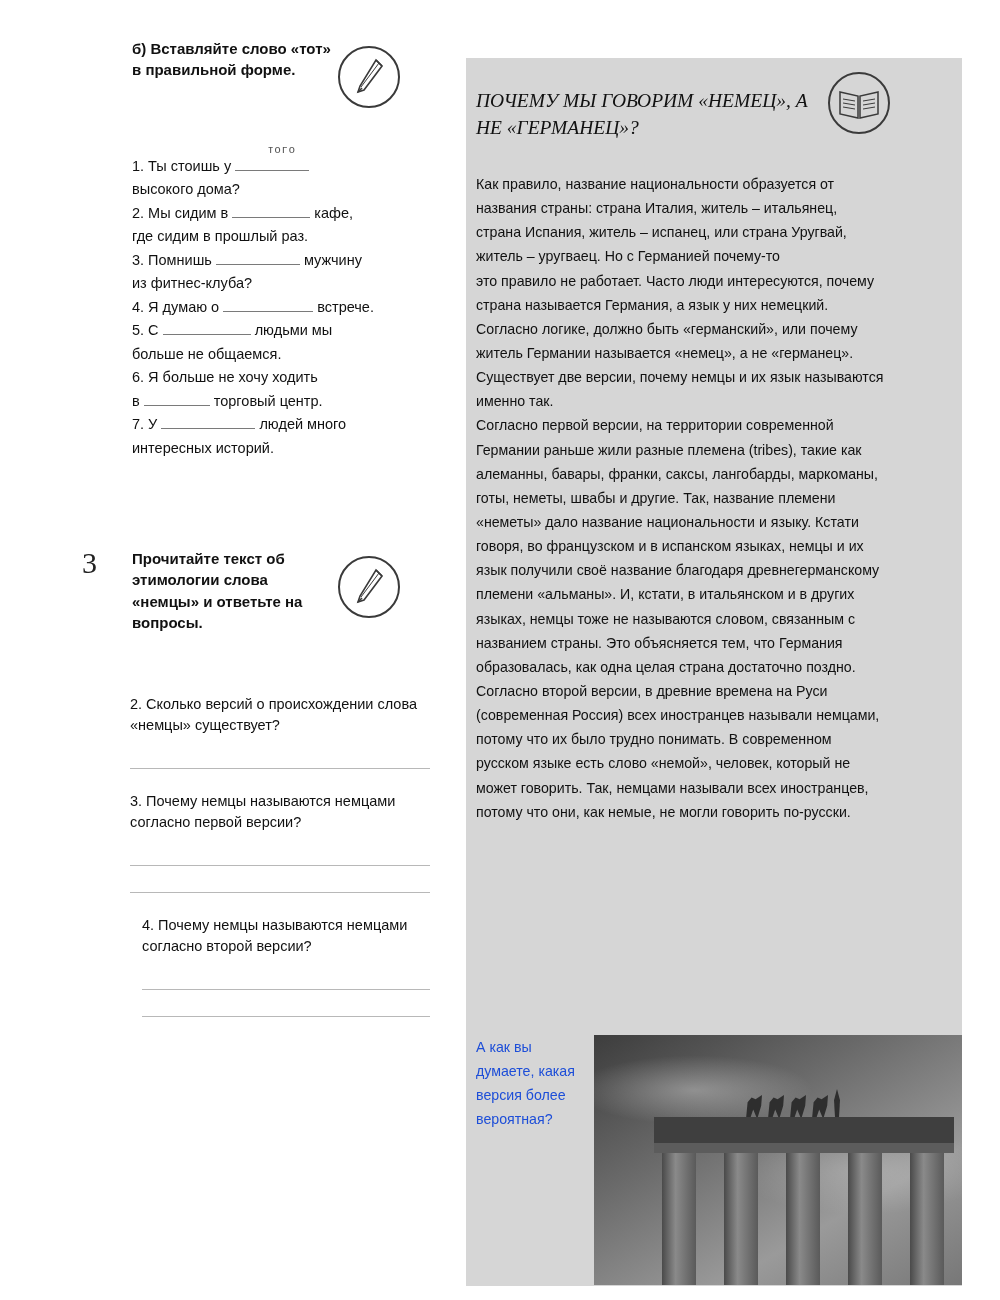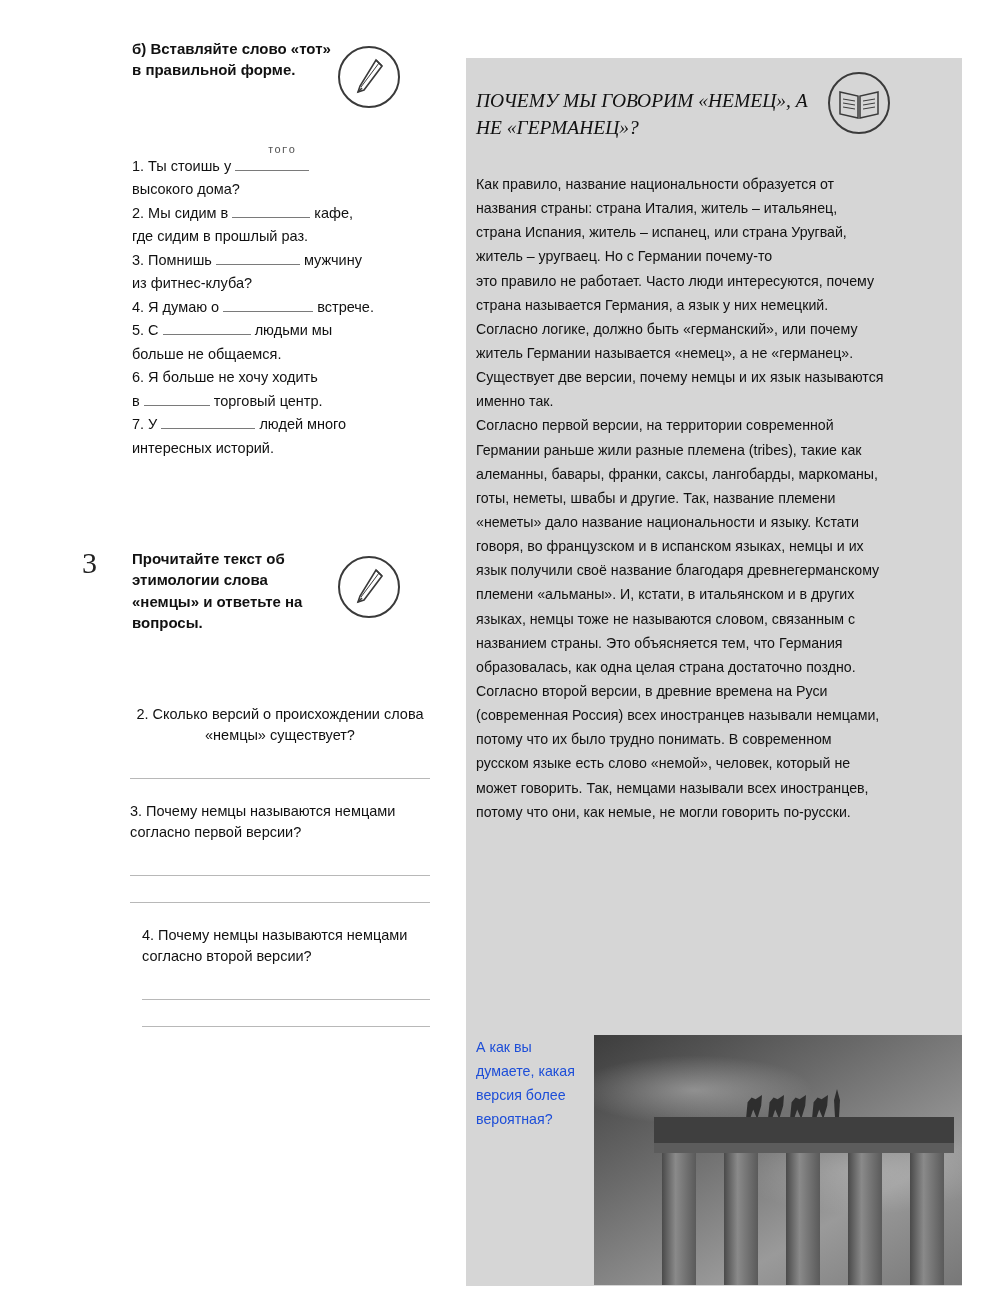--- a/index.html
+++ b/index.html
@@ -299,21 +299,21 @@
   <div class="pen-circle" style="left:338px; top:556px;">
     <svg width="58" height="58" viewBox="0 0 58 58">
       <path d="M36 12 L42 18 L24 42 L18 44 L20 38 Z" fill="none" stroke="#3a3a3a" stroke-width="1.6"></path>
       <path d="M36 12 L42 18" stroke="#3a3a3a" stroke-width="1.6"></path>
       <path d="M21 39 L39 15" stroke="#3a3a3a" stroke-width="1"></path>
       <path d="M18 44 L22 40" stroke="#3a3a3a" stroke-width="1.6"></path>
     </svg>
   </div>
 
   <div class="q-list">
-    <div class="q-item" style="margin-top:32px;text-align:center;">
+    <div class="q-item" style="margin-top:22px;">
       <p class="q-text">2. Сколько версий о происхождении слова «немцы» существует?</p>
       <div class="ans-line"></div>
     </div>
     <div class="q-item" style="margin-top:22px;">
       <p class="q-text">3. Почему немцы называются немцами согласно первой версии?</p>
       <div class="ans-line"></div>
       <div class="ans-line"></div>
     </div>
     <div class="q-item" style="margin-top:22px;margin-left:12px;">
       <p class="q-text">4. Почему немцы называются немцами согласно второй версии?</p>
@@ -330,21 +330,21 @@
     <path d="M10 18 L28 22 L28 44 L10 40 Z" fill="none" stroke="#3a3a3a" stroke-width="1.5"></path>
     <path d="M48 18 L30 22 L30 44 L48 40 Z" fill="none" stroke="#3a3a3a" stroke-width="1.5"></path>
     <path d="M13 25 L25 27 M13 29 L25 31 M13 33 L25 35" stroke="#3a3a3a" stroke-width="1"></path>
     <path d="M45 25 L33 27 M45 29 L33 31 M45 33 L33 35" stroke="#3a3a3a" stroke-width="1"></path>
   </svg>
 </div>
 
 <div class="article-title">ПОЧЕМУ МЫ ГОВОРИМ «НЕМЕЦ», А НЕ «ГЕРМАНЕЦ»?</div>
 
 <div class="article-body">
-  <p>Как правило, название национальности образуется от названия страны: страна Италия, житель – итальянец, страна Испания, житель – испанец, или страна Уругвай, житель – уругваец. Но с Германии почему-то</p>
+  <p>Как правило, название национальности образуется от названия страны: страна Италия, житель – итальянец, страна Испания, житель – испанец, или страна Уругвай, житель – уругваец. Но с Германией почему-то</p>
   <p> это правило не работает. Часто люди интересуются, почему страна называется Германия, а язык у них немецкий.  Согласно логике, должно быть «германский», или почему житель Германии называется «немец», а не «германец». Существует две версии, почему немцы и их язык называются именно так.</p>
   <p>Согласно первой версии, на территории современной Германии раньше жили разные племена (tribes), такие как алеманны, бавары, франки, саксы, лангобарды, маркоманы, готы, неметы, швабы и другие. Так, название племени «неметы» дало название национальности и языку. Кстати говоря, во французском и в испанском языках, немцы и их язык получили своё название благодаря древнегерманскому племени «альманы». И, кстати, в итальянском и в других языках, немцы тоже не называются словом, связанным с названием страны. Это объясняется тем, что Германия образовалась, как одна целая страна достаточно поздно.</p>
   <p> Согласно второй версии, в древние времена на Руси (современная Россия) всех иностранцев называли немцами, потому что их было трудно понимать. В современном русском языке есть слово «немой», человек, который не может говорить. Так, немцами называли всех иностранцев, потому что они, как немые, не могли говорить по-русски.</p>
 </div>
 
 <div class="caption-text">А как вы думаете, какая версия более вероятная?</div>
 
 <div class="photo">
   <div class="sky"></div>
   <div class="cloud1"></div>

